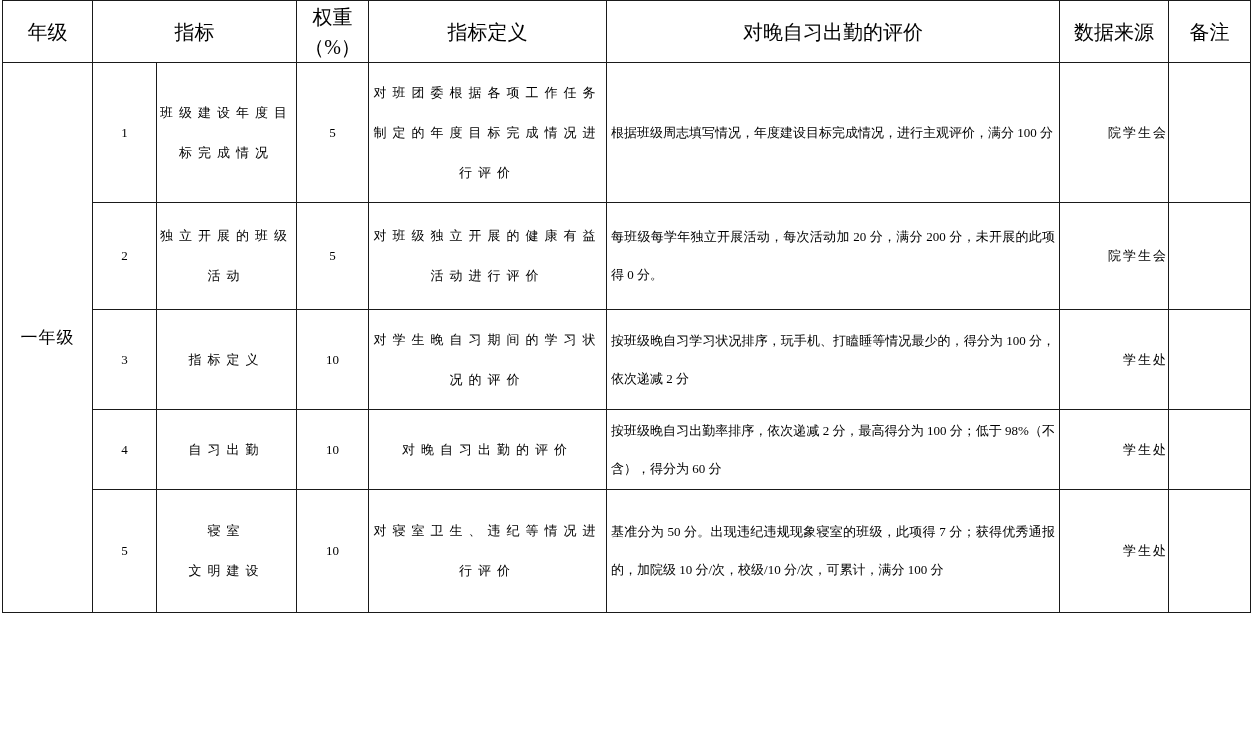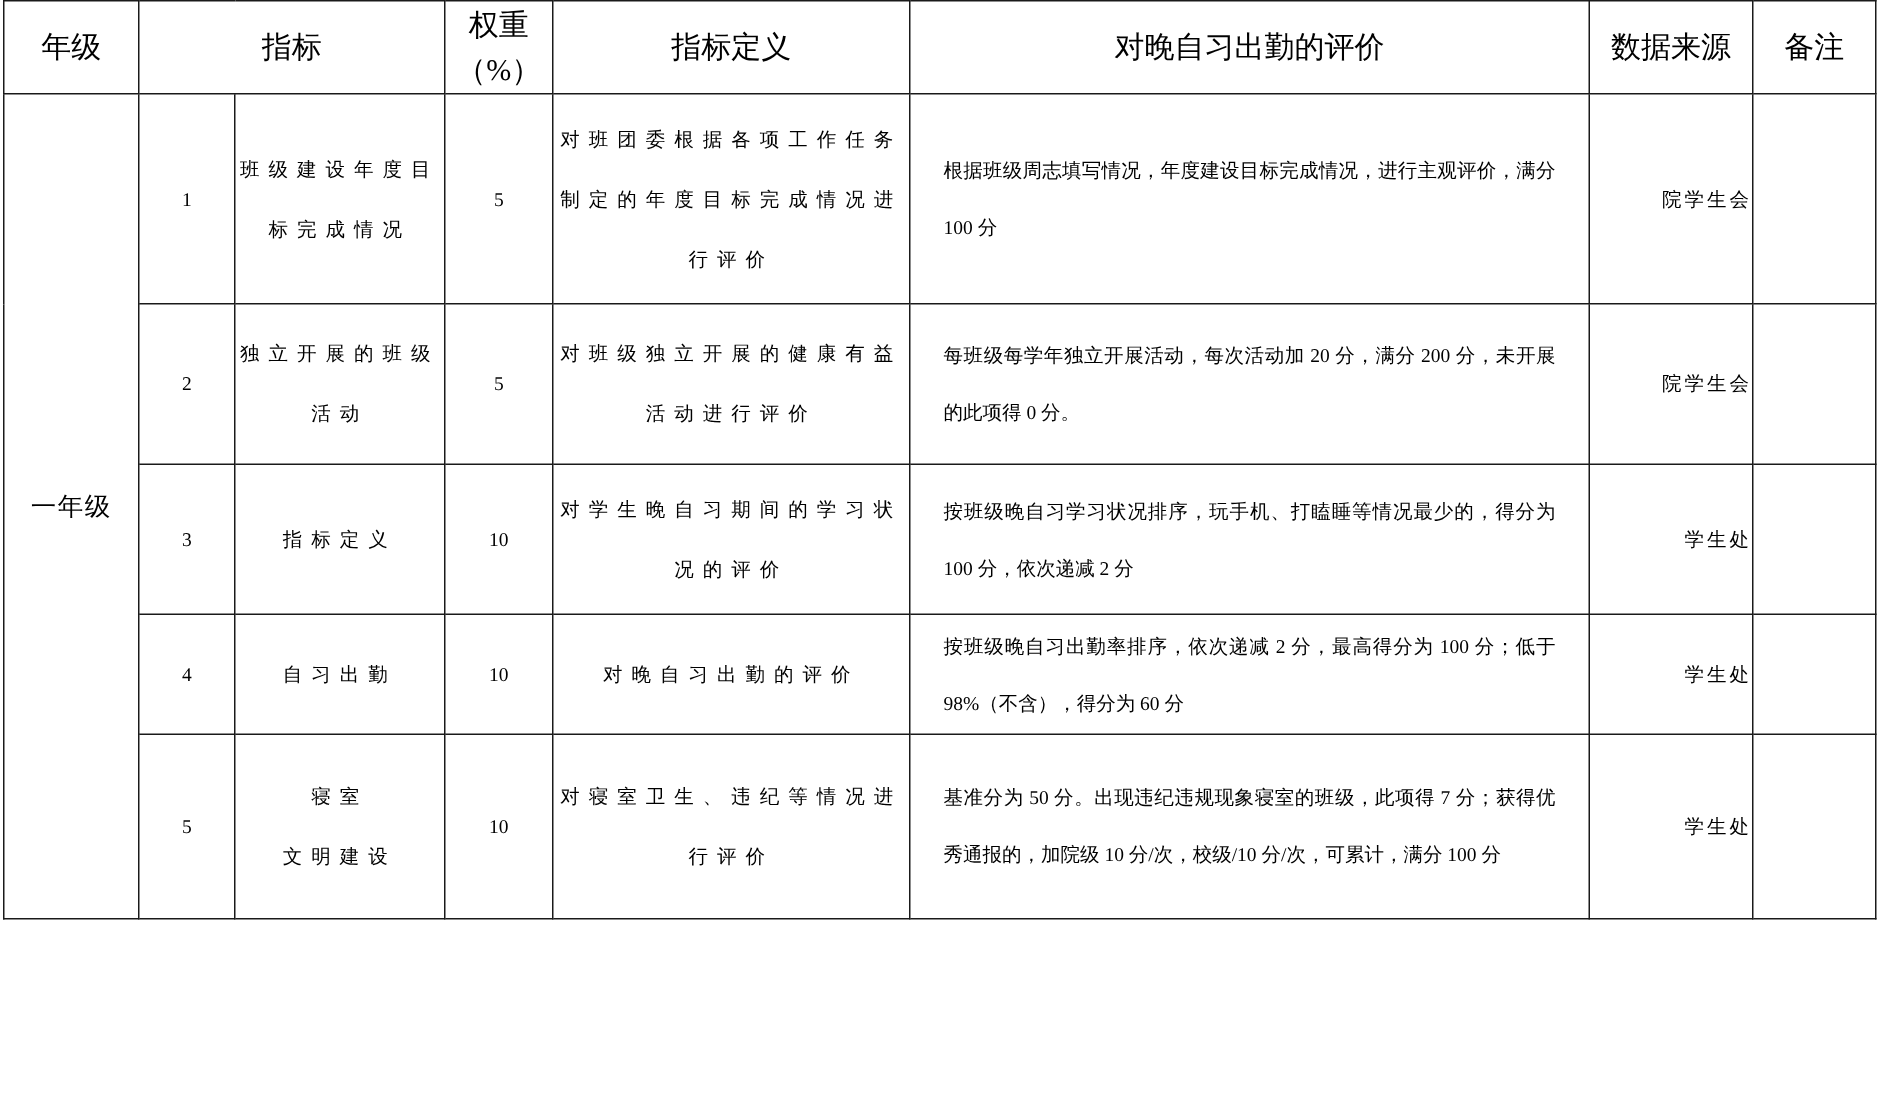--- a/index.html
+++ b/index.html
@@ -48,21 +48,21 @@
   .ind-cell, .def-cell {
     text-align: center;
     letter-spacing: 6px;
     line-height: 40px;
     padding: 0 2px;
     white-space: pre-line;
   }
   .method-cell {
     text-align: justify;
     line-height: 38px;
-    padding: 0 22px;
+    padding: 0 4px;
   }
   .src-cell { text-align: right; letter-spacing: 2px; }
   .note-cell { text-align: center; }
 </style>
 </head>
 <body>
 
 <div class="page">
 
 

